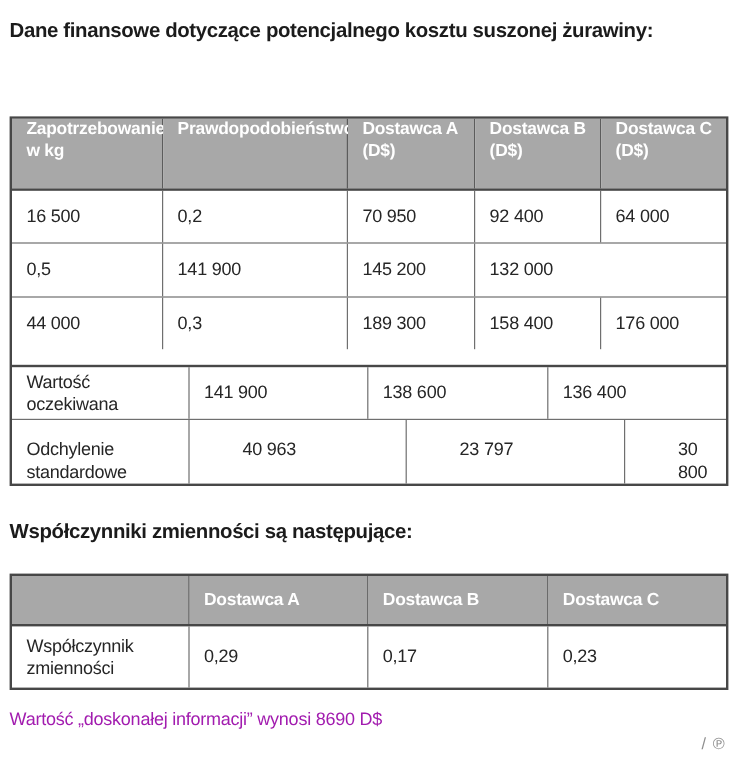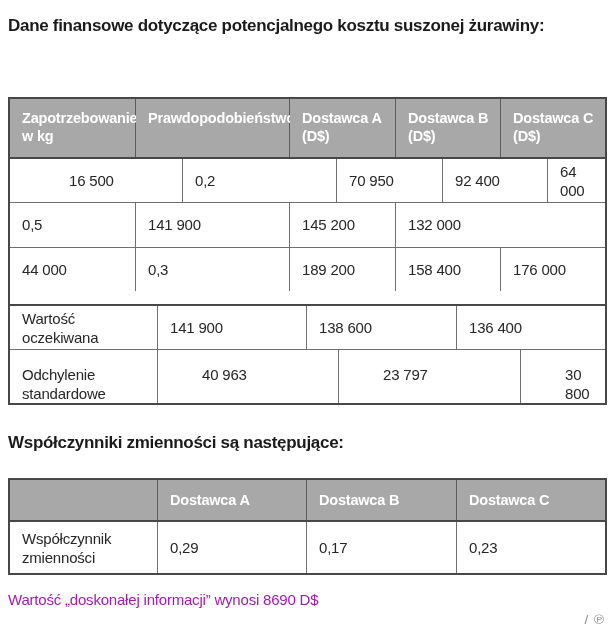--- a/index.html
+++ b/index.html
@@ -44,23 +44,23 @@
 
   .hcell {
     background:#a8a8a8; color:#ffffff; font-weight:bold;
     font-size:14.5px; line-height:18px;
     border-right:1.5px solid #5c5c5c;
   }
   .hcell:last-child { border-right:none; }
 
   
   .r-head  { height:60px; }
-  .r-head .hcell { align-items:flex-start; padding-top:10px; }
+  .r-head .hcell { align-items:flex-start; padding-top:0; }
   .r-body  { height:46px; border-top:1.5px solid #6f6f6f; }
-  .r-body.first { border-top:2.5px solid #474747;padding-left:47px; }
+  .r-body.first { border-top:2.5px solid #474747; }
   .r-sum1  { height:46px; border-top:2px solid #474747;margin-top:13px; }
   .r-sum2  { flex:1; border-top:1.5px solid #6f6f6f;gap:32px; }
   .r-sum2 .cell { align-items:flex-start; padding-top:15px; }
 
   
   .r-head2 { height:40px; }
   .r-head2 .hcell { align-items:center; padding-top:0; }
   .r-cv    { flex:1; border-top:2.5px solid #474747; }
 
   #footer-note {
@@ -98,21 +98,21 @@
   </div>
   <div class="trow cols5 r-body">
     <div class="cell">0,5</div>
     <div class="cell">141 900</div>
     <div class="cell">145 200</div>
     <div class="cell">132 000</div>
   </div>
   <div class="trow cols5 r-body">
     <div class="cell">44 000</div>
     <div class="cell">0,3</div>
-    <div class="cell">189 200</div>
+    <div class="cell">189 300</div>
     <div class="cell">158 400</div>
     <div class="cell">176 000</div>
   </div>
   <div class="trow cols4 r-sum1">
     <div class="cell">Wartość oczekiwana</div>
     <div class="cell">141 900</div>
     <div class="cell">138 600</div>
     <div class="cell">136 400</div>
   </div>
   <div class="trow cols4 r-sum2">

